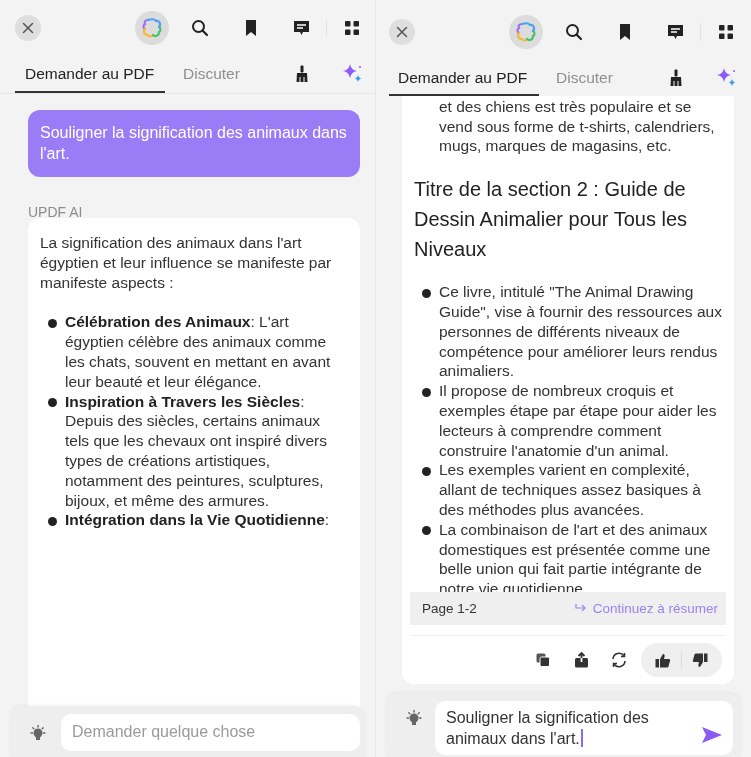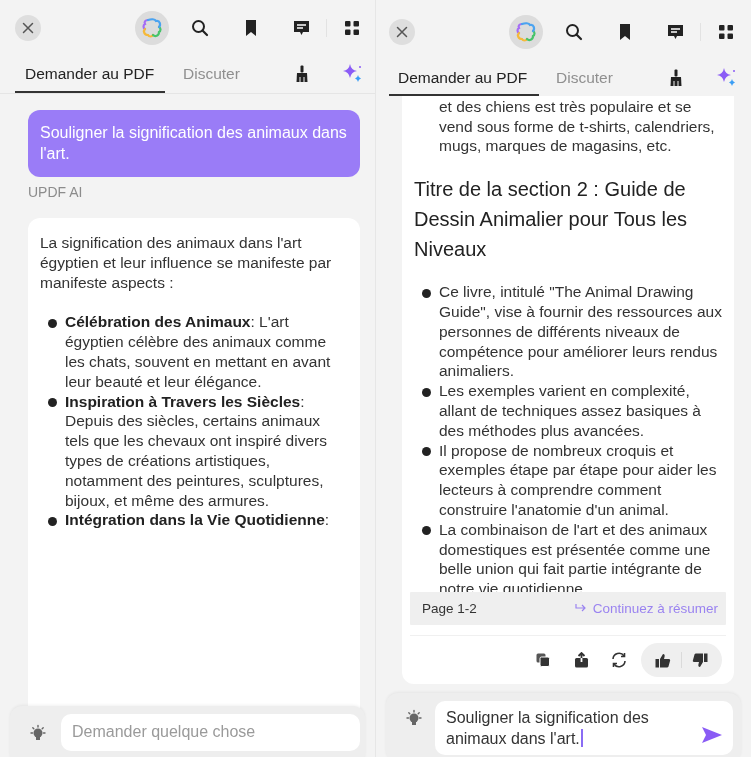--- a/index.html
+++ b/index.html
@@ -110,21 +110,21 @@
         </svg>
     </div>
     <div class="tab-underline" style="left:15px; width:150px; top:35px;"></div>
     <div class="tabs-border" style="top:37px;"></div>
   </div>
 
   <div class="user-bubble" style="left:28px; top:110px; width:332px; height:67px;">
     <span>Souligner la signification des animaux dans l'art.</span>
   </div>
 
-  <div class="ai-label" style="left:28px; top:184px;">UPDF AI</div>
+  <div class="ai-label" style="left:28px; top:204px;">UPDF AI</div>
 
   <div class="ai-card" style="left:28px; top:218px; width:332px; height:520px; padding:15px 12px 0 12px;">
     <p style="margin-bottom:20px;">La signification des animaux dans l'art égyptien et leur influence se manifeste par manifeste aspects :</p>
     <ul>
       <li><b>Célébration des Animaux</b><span>: L'art égyptien célèbre des animaux comme les chats, souvent en mettant en avant leur beauté et leur élégance.</span></li>
       <li><b>Inspiration à Travers les Siècles</b><span>: Depuis des siècles, certains animaux tels que les chevaux ont inspiré divers types de créations artistiques, notamment des peintures, sculptures, bijoux, et même des armures.</span></li>
       <li><b>Intégration dans la Vie Quotidienne</b><span>:</span></li>
     </ul>
   </div>
 
@@ -185,22 +185,22 @@
     </div>
   </div>
 
   <div class="ai-card" style="left:26px; top:60px; width:332px; height:624px; padding:0 12px 0 12px; overflow:hidden;">
     <ul style="margin-top:17px;">
       <li><span>Aujourd'hui, l'art représentant des chats et des chiens est très populaire et se vend sous forme de t-shirts, calendriers, mugs, marques de magasins, etc.</span></li>
     </ul>
     <p class="section-title" style="margin-top:18px; margin-bottom:18px;">Titre de la section 2 : Guide de Dessin Animalier pour Tous les Niveaux</p>
     <ul>
       <li><span>Ce livre, intitulé "The Animal Drawing Guide", vise à fournir des ressources aux personnes de différents niveaux de compétence pour améliorer leurs rendus animaliers.</span></li>
+      <li><span>Il propose de nombreux croquis et exemples étape par étape pour aider les lecteurs à comprendre comment construire l'anatomie d'un animal.</span></li>
       <li><span>Les exemples varient en complexité, allant de techniques assez basiques à des méthodes plus avancées.</span></li>
-      <li><span>Il propose de nombreux croquis et exemples étape par étape pour aider les lecteurs à comprendre comment construire l'anatomie d'un animal.</span></li>
       <li><span>La combinaison de l'art et des animaux domestiques est présentée comme une belle union qui fait partie intégrante de notre vie quotidienne.</span></li>
     </ul>
 
     <div class="page-bar" style="left:8px; right:8px; top:532px;">
       <span class="page-label">Page 1-2</span>
       <span class="continue-link">
         <svg width="12" height="10" viewBox="0 0 12 10">
             <path d="M1 1 V5 H10 M7 2 L10 5 L7 8" stroke="#9a83f0" stroke-width="1.2" fill="none"></path>
           </svg>
         <span>Continuez à résumer</span>

